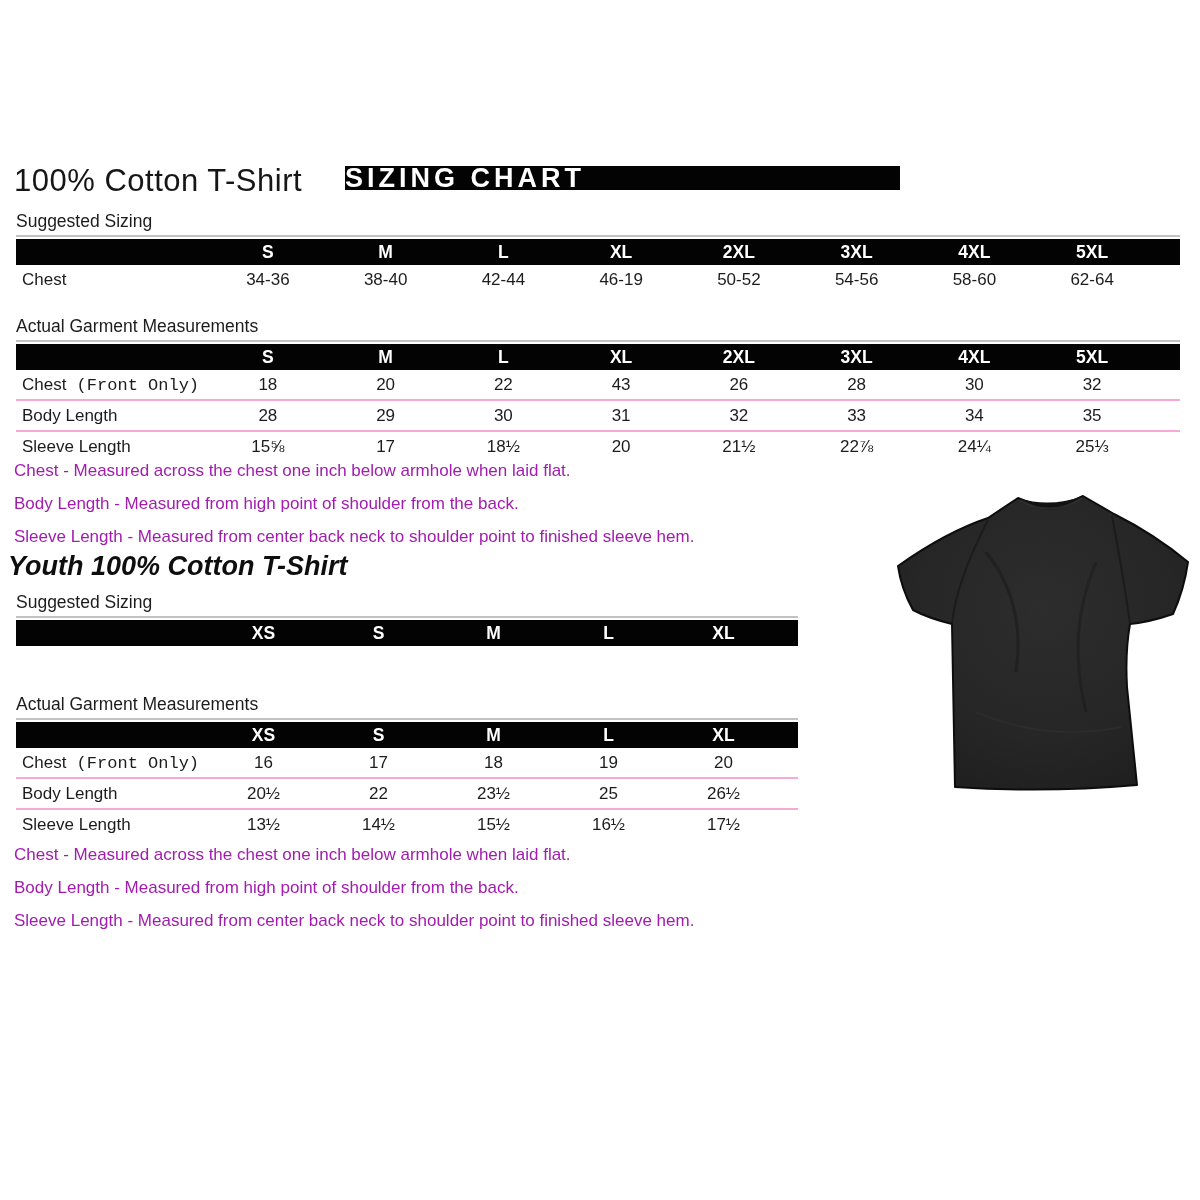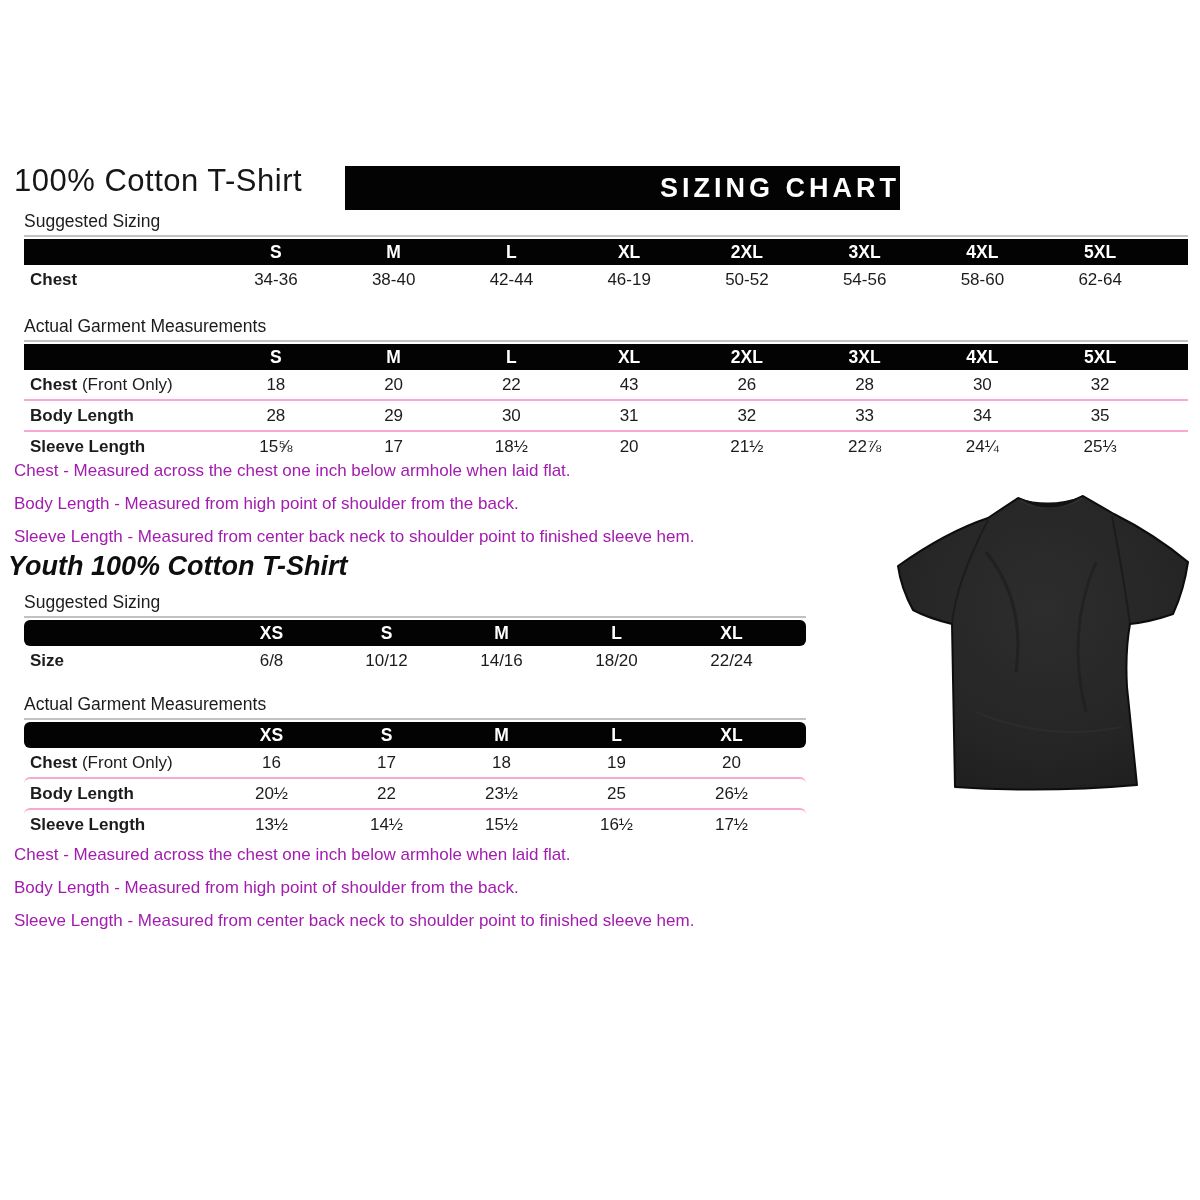--- a/index.html
+++ b/index.html
@@ -2,41 +2,41 @@
 <html><head>
 <meta charset="utf-8">
 <style>
   html,body { margin:0; padding:0; background:#fff; }
   .sheet {
     position:relative; width:1200px; height:1200px; background:#ffffff;
     font-family:"Liberation Sans", sans-serif; color:#1c1c1c; overflow:hidden;padding-left:40px;
   }
   
   .main-title { position:absolute; left:14px; top:163px; font-size:31px; font-weight:400; color:#161616; letter-spacing:0.5px; }
-  .banner { position:absolute; left:345px; top:166px; width:555px; height:44px; background:#030303;
-            display:flex; align-items:center; justify-content:flex-end; }
+  .banner { position:absolute; left:345px; top:166px; width:555px; height:24px; background:#030303;
+            display:flex; align-items:center; justify-content:flex-start; }
   .banner-text { color:#ffffff; font-weight:700; font-size:27px; letter-spacing:4px; }
 
   
-  .section { position:absolute; left:24px; }
+  .section { position:absolute; left:16px; }
   .section-label { font-size:17.5px; color:#1c1c1c; margin-bottom:3px; }
   .rule { border-top:2px solid #c2c2c2; height:0; margin-bottom:2px; }
 
   
   .table .trow { display:grid; align-items:center; }
   .table.adult .trow { grid-template-columns:193px repeat(8,1fr); padding-right:29px; }
-  .table.youth .trow { grid-template-columns:190px repeat(5,1fr); padding-right:17px;border-radius:6px; }
+  .table.youth .trow { grid-template-columns:190px repeat(5,1fr); padding-right:17px; }
   .trow.thead { background:#030303; color:#ffffff; height:26px; }
   .trow.tdata { height:29px; }
   .trow.tdata + .trow.tdata { border-top:2px solid #f9a8d4; }
   .tcell { text-align:center; font-size:17px; white-space:nowrap; }
   .thead .tcell { font-weight:700; font-size:17.5px; }
   .lcell { text-align:left; padding-left:6px; }
-  .lab-bold { font-weight:700; }
-  .lab-suffix { font-weight:400; }
+  .lab-bold { font-weight:400; }
+  .lab-suffix { font-weight:400;font-family:Liberation Mono, monospace; }
 
   
   .notes { position:absolute; left:14px; font-size:17px; color:#a21caf; }
   .notes .note-line { margin-bottom:13px; }
 
   
   .youth-title { position:absolute; left:8px; top:551px; font-size:27px; font-weight:700; color:#0e0e0e;font-style:italic; }
 
   
   .tee-wrap { position:absolute; left:896px; top:492px; width:296px; height:302px; }
@@ -143,28 +143,20 @@
     <div class="section-label">Suggested Sizing</div>
     <div class="rule"></div>
     <div class="table youth">
         <div class="trow thead">
           <div class="tcell lcell"></div>
           <div class="tcell hcell">XS</div>
           <div class="tcell hcell">S</div>
           <div class="tcell hcell">M</div>
           <div class="tcell hcell">L</div>
           <div class="tcell hcell">XL</div>
-        </div>
-        <div class="trow tdata">
-          <div class="tcell lcell"><span class="lab-bold">Size</span></div>
-          <div class="tcell vcell">6/8</div>
-          <div class="tcell vcell">10/12</div>
-          <div class="tcell vcell">14/16</div>
-          <div class="tcell vcell">18/20</div>
-          <div class="tcell vcell">22/24</div>
         </div>
       </div>
   </div>
 
   <div class="section" style="top:694px; width:782px;">
     <div class="section-label">Actual Garment Measurements</div>
     <div class="rule"></div>
     <div class="table youth">
         <div class="trow thead">
           <div class="tcell lcell"></div>

